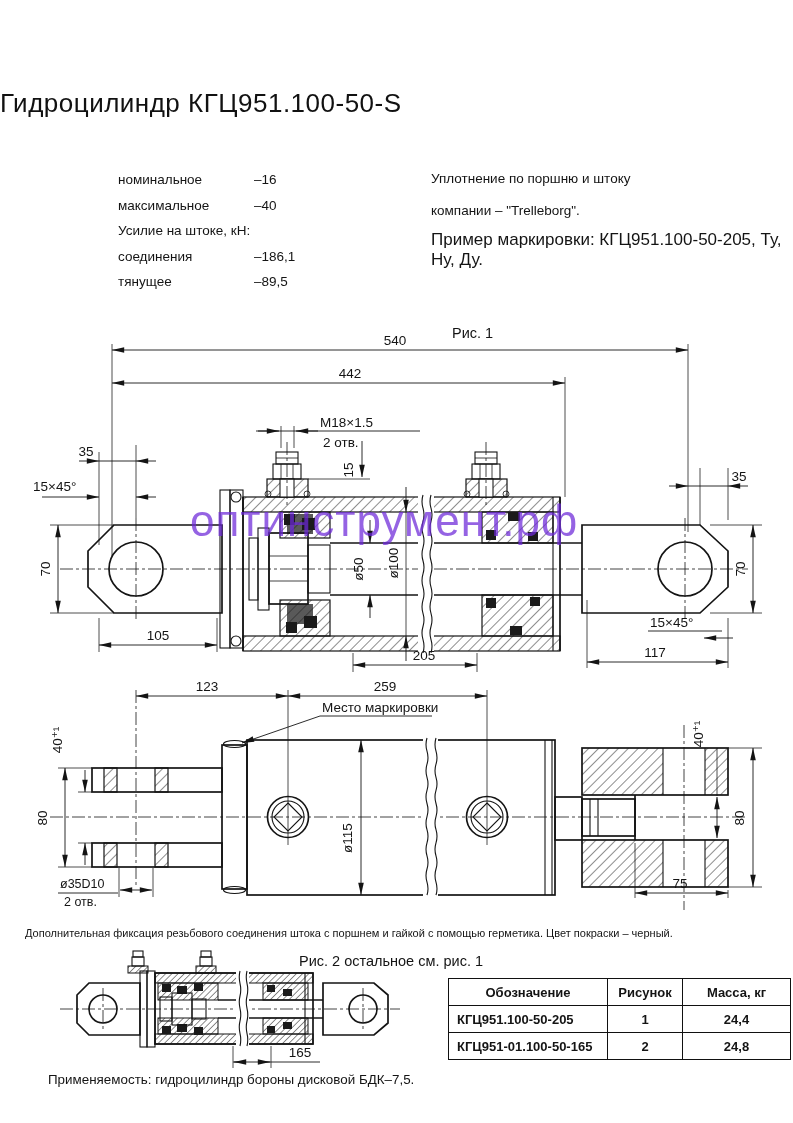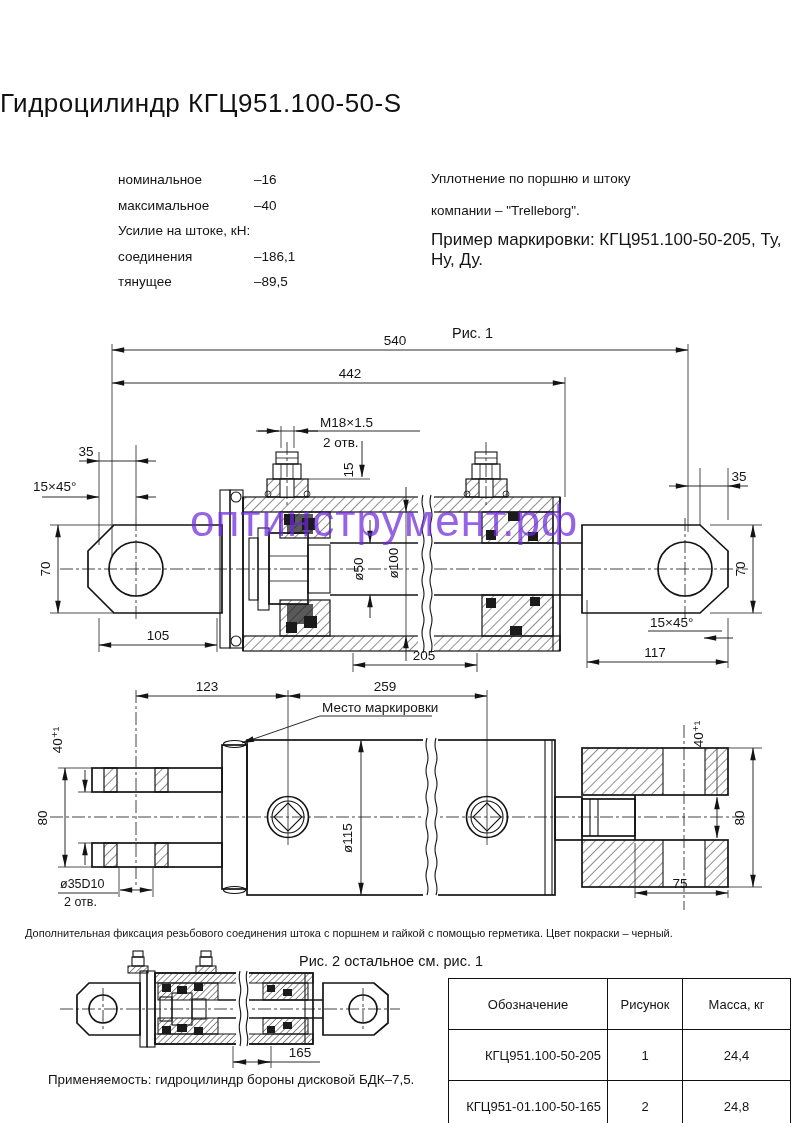--- a/index.html
+++ b/index.html
@@ -13,24 +13,24 @@
   .notes1{left:431px;top:171px;font-size:13.5px}
   .notes2{left:431px;top:203px;font-size:13.5px}
   .notes3{left:431px;top:230px;font-size:17px}
   .fixnote{left:25px;top:927px;font-size:11px;white-space:nowrap}
   .appnote{left:48px;top:1072px;font-size:13.4px;white-space:nowrap}
   .watermark{left:190px;top:496px;width:430px;font-size:44px;letter-spacing:1px;
              color:#6d28d9;opacity:.72;z-index:6;white-space:nowrap}
   .dwg{left:0;top:320px;z-index:2}
   
   .tbl{left:448px;top:978px;z-index:5;border-collapse:collapse;font-size:13px}
-  .tbl td,.tbl th{border:1.4px solid #111;height:26px;padding:12px 6px;font-weight:normal}
+  .tbl td,.tbl th{border:1.4px solid #111;height:26px;padding:0 6px;font-weight:bold}
   .tbl th{text-align:center}
   .tbl td.c{text-align:center}
-  .tbl td.l{text-align:right;padding-left:8px}
+  .tbl td.l{text-align:left;padding-left:8px}
   .tbl .w1{width:146px}.tbl .w2{width:62px}.tbl .w3{width:95px}
   
   .s16{stroke:#141414;fill:none;stroke-width:1.7}
   .s12{stroke:#141414;fill:none;stroke-width:1.1}
   .s08{stroke:#141414;fill:none;stroke-width:.8}
   .cl{stroke:#141414;fill:none;stroke-width:.8;stroke-dasharray:13 3 3 3}
   .dim{stroke:#141414;stroke-width:.9;fill:none}
   .ext{stroke:#141414;stroke-width:.75;fill:none}
   .hf{fill:url(#h);stroke:#141414;stroke-width:1.2}
   .hfn{fill:url(#h);stroke:none}

